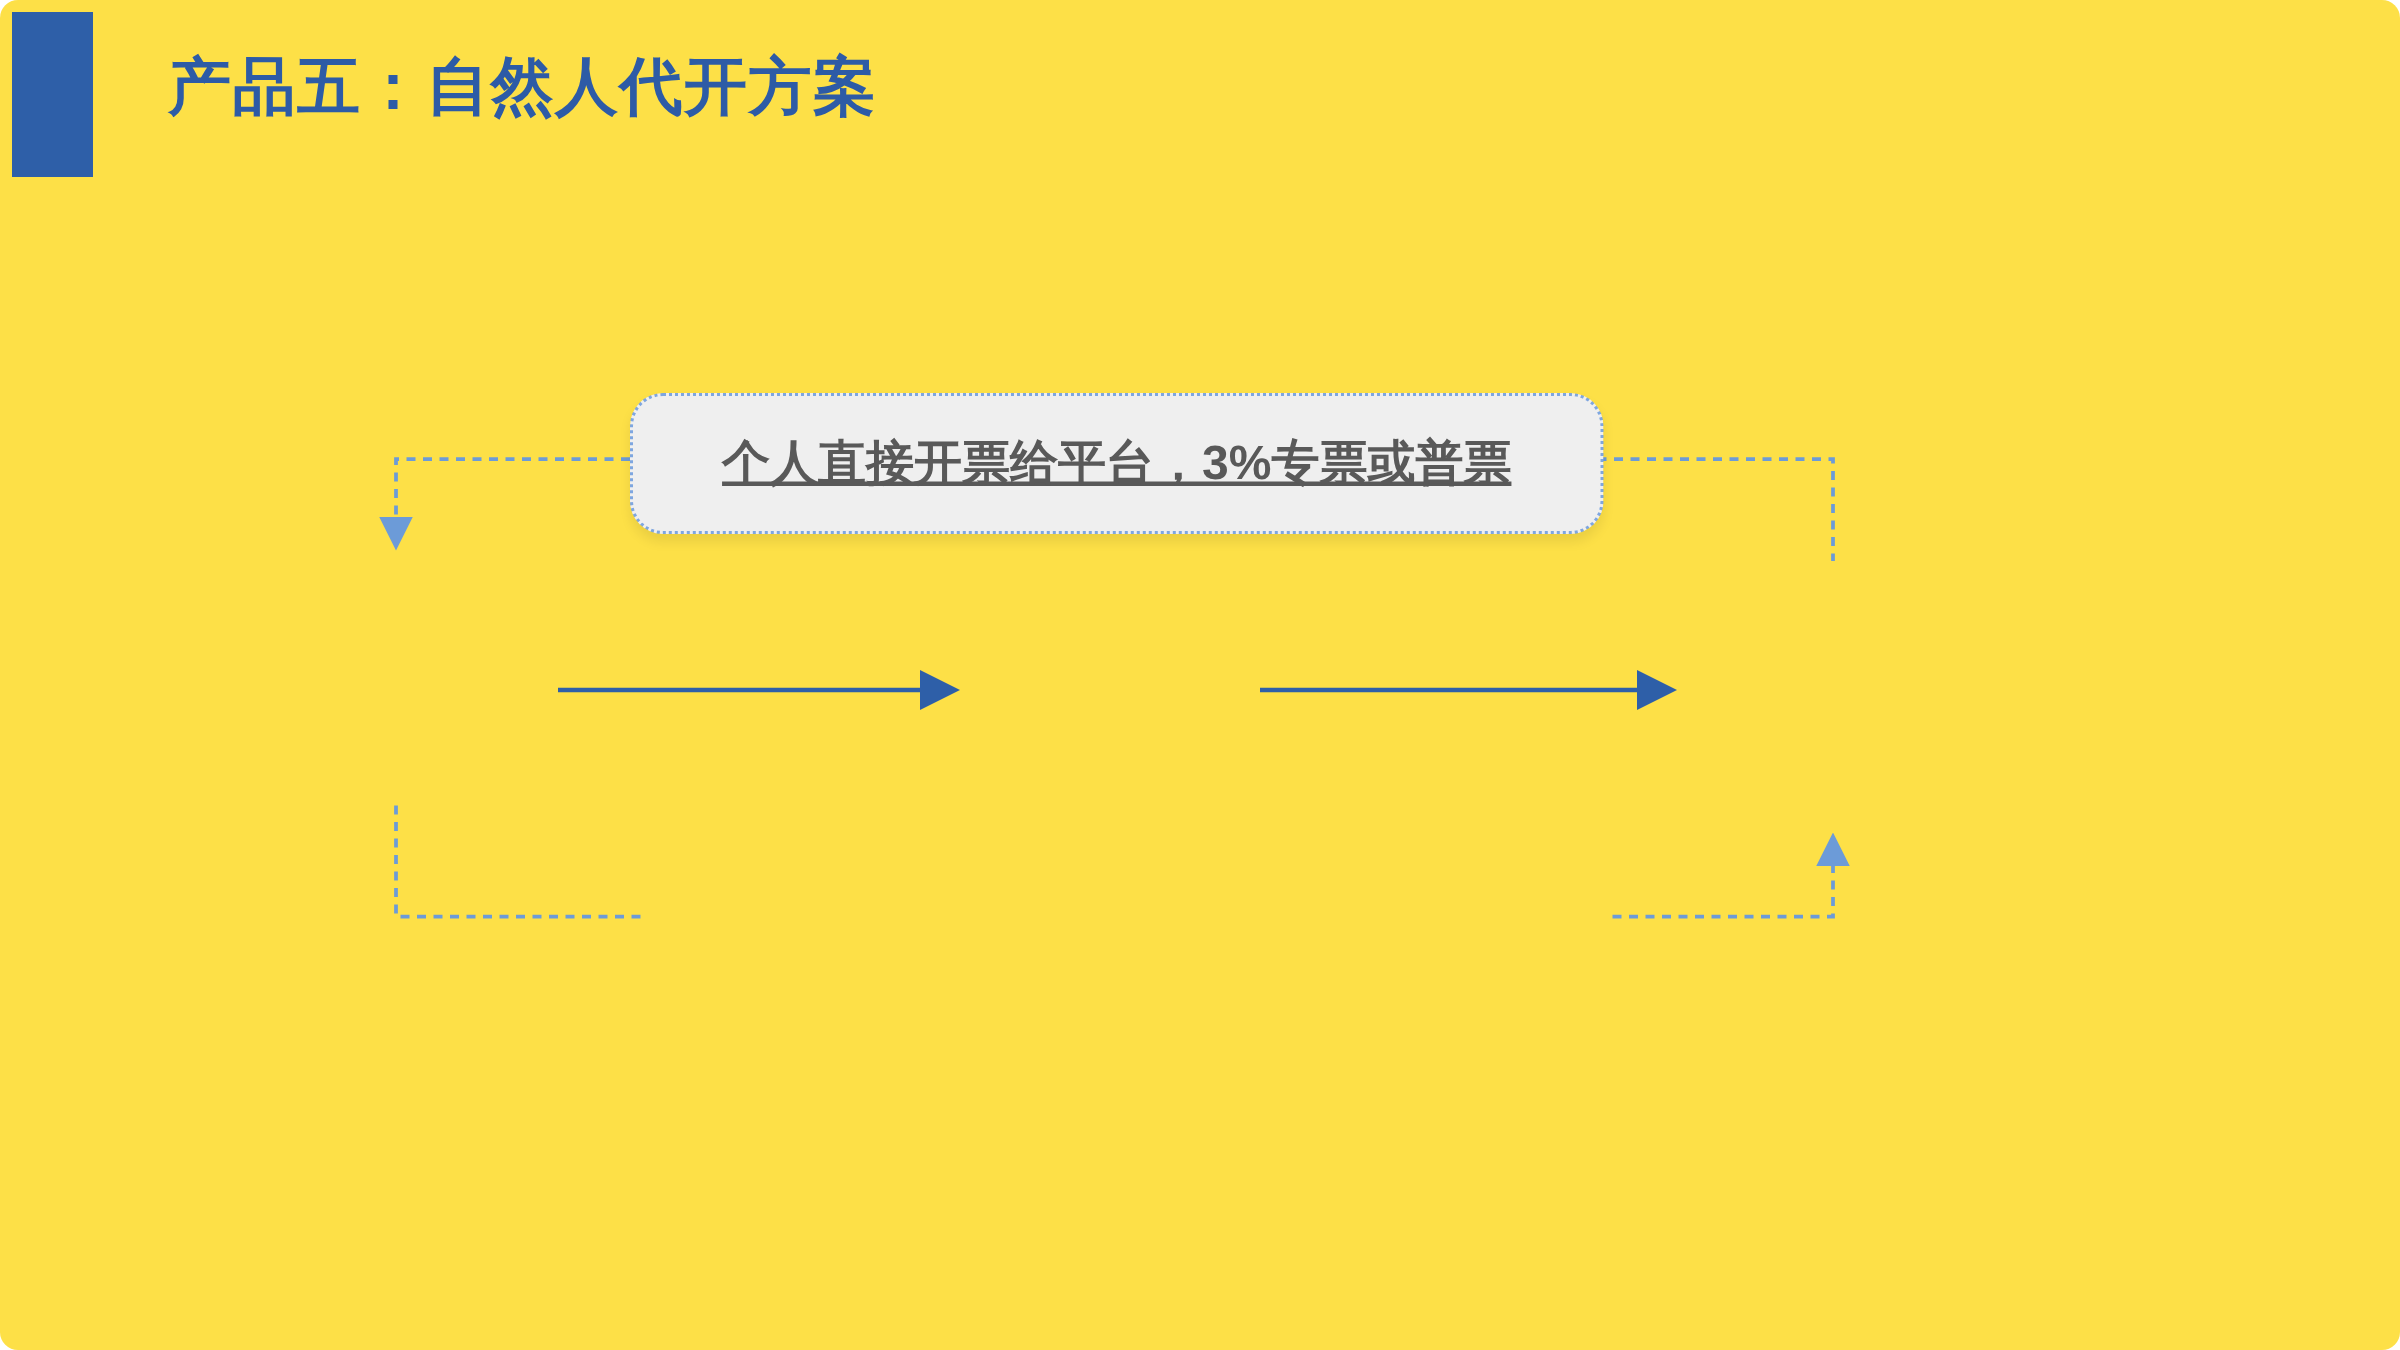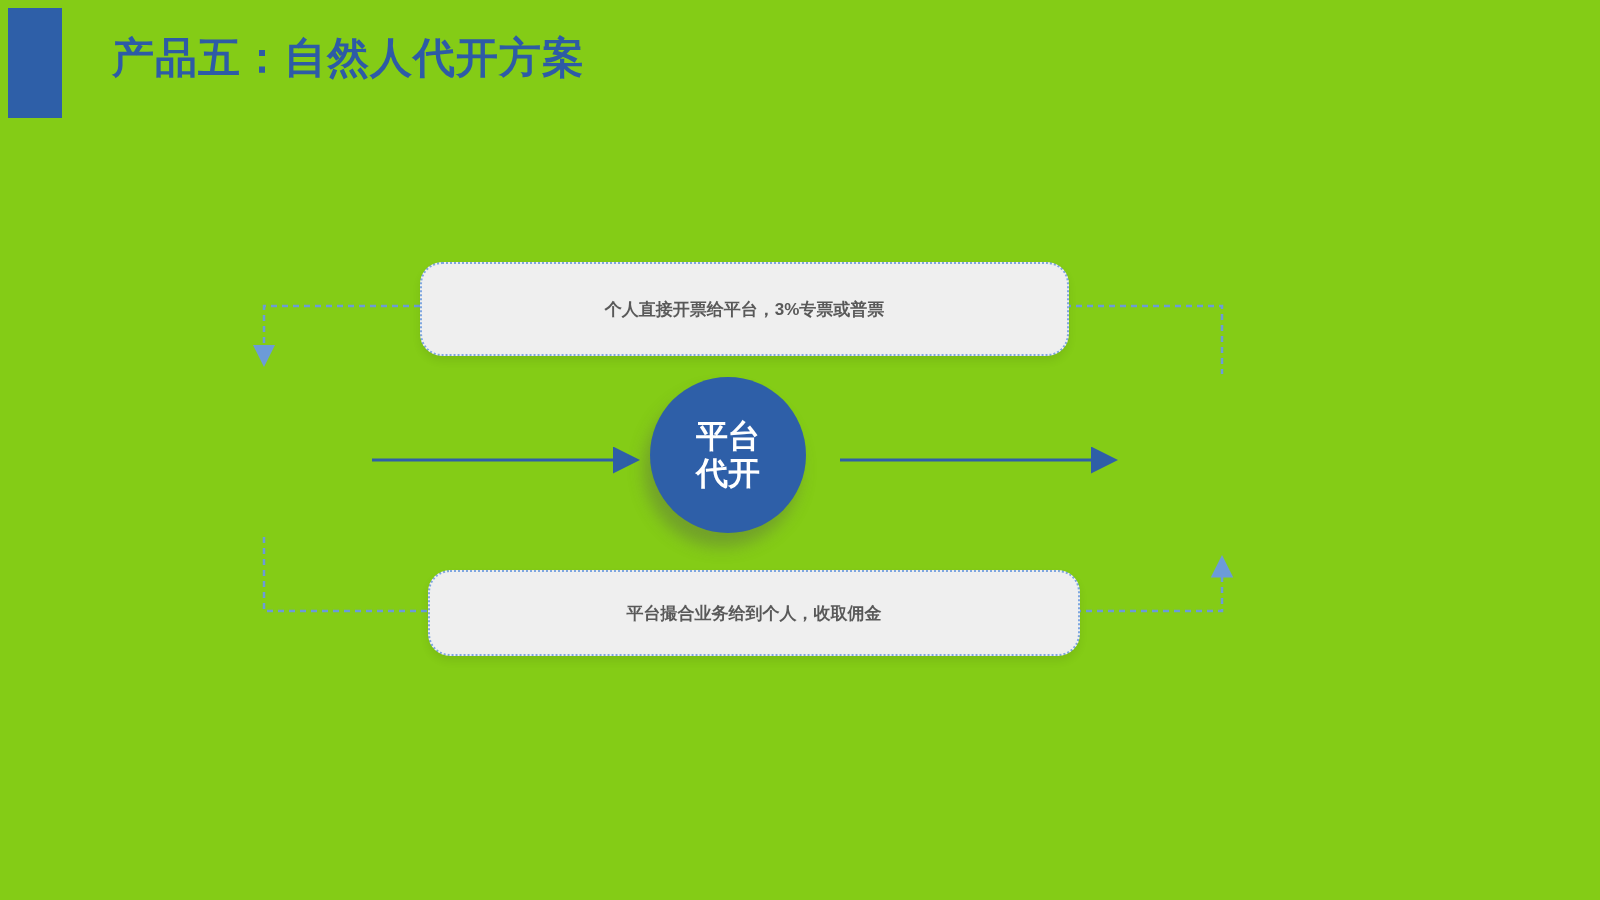--- a/index.html
+++ b/index.html
@@ -5,22 +5,23 @@
   html, body {
     margin: 0;
     padding: 0;
     background: #ffffff;
     font-family: "Liberation Sans", "DejaVu Sans", sans-serif;
   }
   .slide {
     position: relative;
     width: 1600px;
     height: 900px;
-    background: #84cc16;
+    background: #fde047;
     overflow: hidden;
+    border-radius: 12px;
   }
 
   
   .accent-bar {
     position: absolute;
     left: 8px;
     top: 8px;
     width: 54px;
     height: 110px;
     background: #2e5fa8;
@@ -63,23 +64,24 @@
     width: 645px;
     height: 90px;
   }
   .callout-bottom {
     left: 428px;
     top: 570px;
     width: 648px;
     height: 82px;
   }
   .callout-text {
-    font-size: 17px;
+    font-size: 32px;
     font-weight: bold;
     color: #595959;
+    text-decoration: underline;
   }
 
   
   .node {
     position: absolute;
     width: 160px;
     height: 160px;
     border-radius: 50%;
     background: #2e5fa8;
     display: flex;
@@ -123,24 +125,17 @@
     <polyline points="1075,611 1222,611 1222,560" fill="none" stroke="#6c9bd8" stroke-width="2.5" stroke-dasharray="6 5" marker-end="url(#arrow-light)"></polyline>
 
     <line x1="372" y1="460" x2="634" y2="460" stroke="#2e5fa8" stroke-width="3" marker-end="url(#arrow-solid)"></line>
     <line x1="840" y1="460" x2="1112" y2="460" stroke="#2e5fa8" stroke-width="3" marker-end="url(#arrow-solid)"></line>
   </svg>
 
   <div class="callout callout-top">
     <span class="callout-text">个人直接开票给平台，3%专票或普票</span>
   </div>
 
-  <div class="callout callout-bottom">
-    <span class="callout-text">平台撮合业务给到个人，收取佣金</span>
-  </div>
 
 
-  <div class="node node-platform">
-    <span class="node-label">平台
-代开</span>
-  </div>
 
 
 </div>
 
 </body></html>

